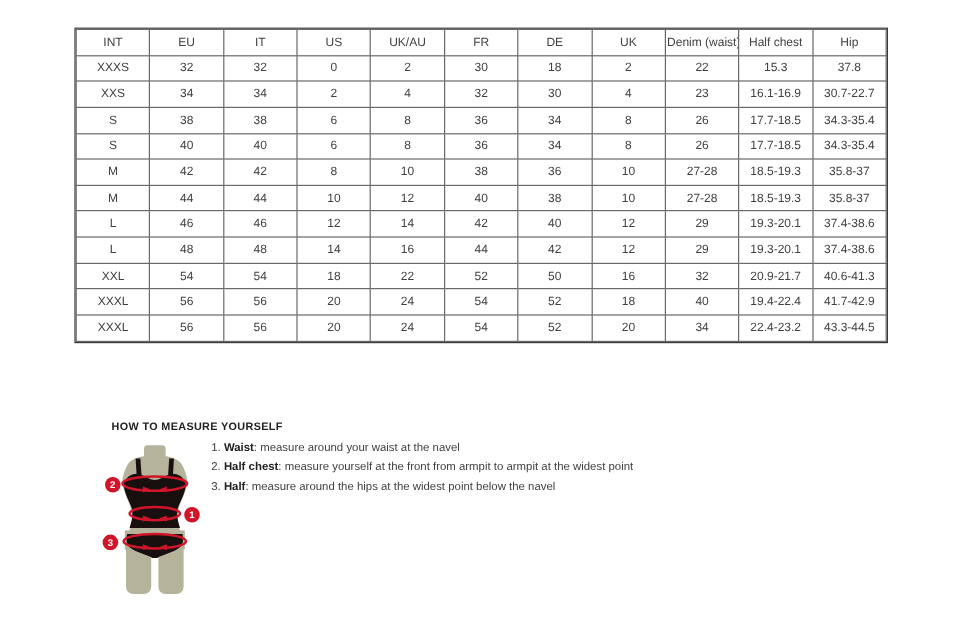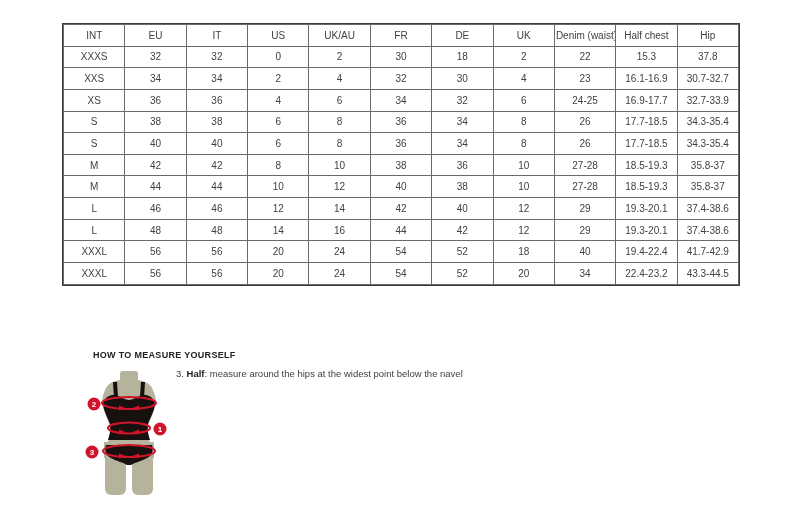--- a/index.html
+++ b/index.html
@@ -122,34 +122,21 @@
             <td>XXS</td>
             <td>34</td>
             <td>34</td>
             <td>2</td>
             <td>4</td>
             <td>32</td>
             <td>30</td>
             <td>4</td>
             <td>23</td>
             <td>16.1-16.9</td>
-            <td>30.7-32.7</td>
-          </tr>
-          <tr>
-            <td>XS</td>
-            <td>36</td>
-            <td>36</td>
-            <td>4</td>
-            <td>6</td>
-            <td>34</td>
-            <td>32</td>
-            <td>6</td>
-            <td>24-25</td>
-            <td>16.9-17.7</td>
-            <td>32.7-33.9</td>
+            <td>30.7-22.7</td>
           </tr>
           <tr>
             <td>S</td>
             <td>38</td>
             <td>38</td>
             <td>6</td>
             <td>8</td>
             <td>36</td>
             <td>34</td>
             <td>8</td>
@@ -216,20 +203,33 @@
             <td>14</td>
             <td>16</td>
             <td>44</td>
             <td>42</td>
             <td>12</td>
             <td>29</td>
             <td>19.3-20.1</td>
             <td>37.4-38.6</td>
           </tr>
           <tr>
+            <td>XXL</td>
+            <td>54</td>
+            <td>54</td>
+            <td>18</td>
+            <td>22</td>
+            <td>52</td>
+            <td>50</td>
+            <td>16</td>
+            <td>32</td>
+            <td>20.9-21.7</td>
+            <td>40.6-41.3</td>
+          </tr>
+          <tr>
             <td>XXXL</td>
             <td>56</td>
             <td>56</td>
             <td>20</td>
             <td>24</td>
             <td>54</td>
             <td>52</td>
             <td>18</td>
             <td>40</td>
             <td>19.4-22.4</td>
@@ -296,16 +296,18 @@
       <circle cx="24" cy="38" r="6.5" fill="#d0142a"></circle>
       <text x="24" y="41" text-anchor="middle" class="badge-num">2</text>
       <circle cx="90" cy="63" r="6.5" fill="#d0142a"></circle>
       <text x="90" y="66" text-anchor="middle" class="badge-num">1</text>
       <circle cx="22" cy="86" r="6.5" fill="#d0142a"></circle>
       <text x="22" y="89" text-anchor="middle" class="badge-num">3</text>
     </g>
   </svg>
 
   <ol class="steps">
+      <li><span>1. </span><b>Waist</b><span>: measure around your waist at the navel</span></li>
+      <li><span>2. </span><b>Half chest</b><span>: measure yourself at the front from armpit to armpit at the widest point</span></li>
       <li><span>3. </span><b>Half</b><span>: measure around the hips at the widest point below the navel</span></li>
     </ol>
 
 </div>
 
 </body></html>

